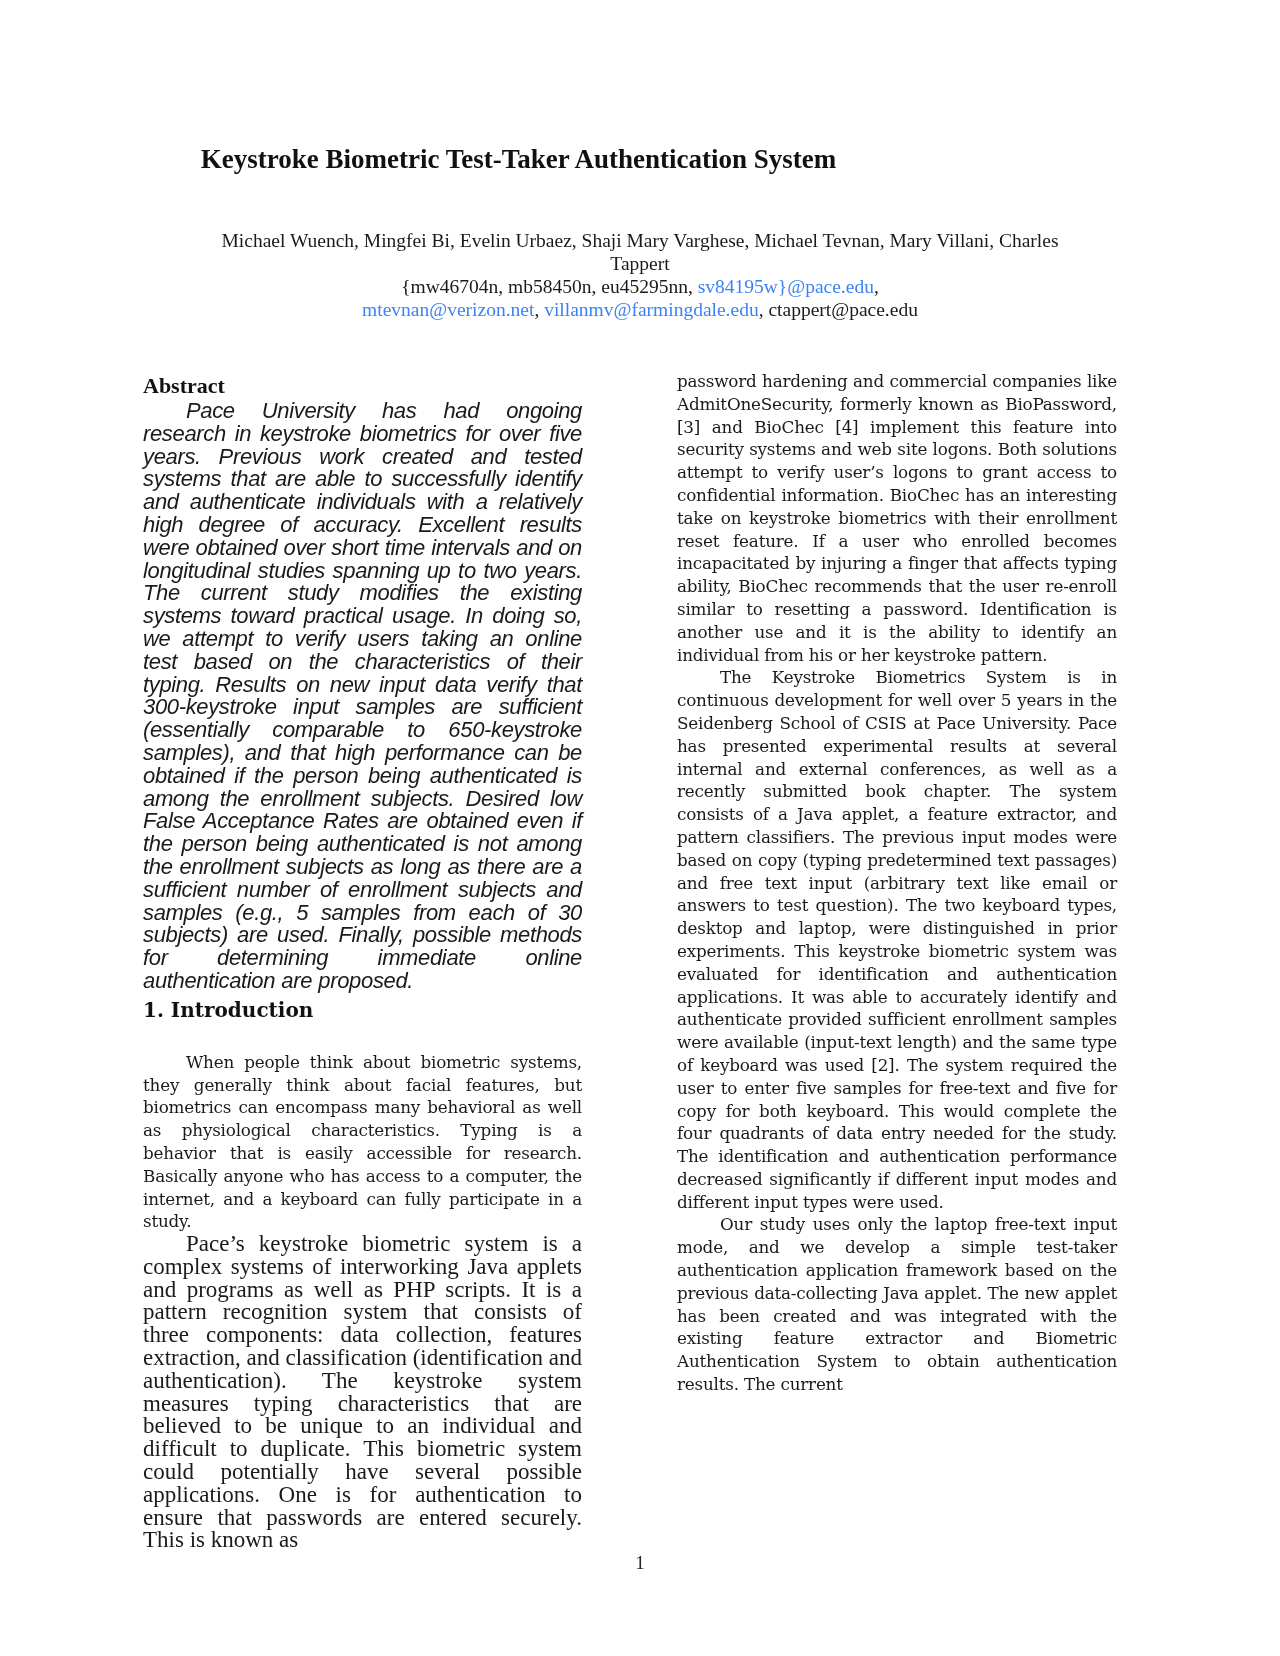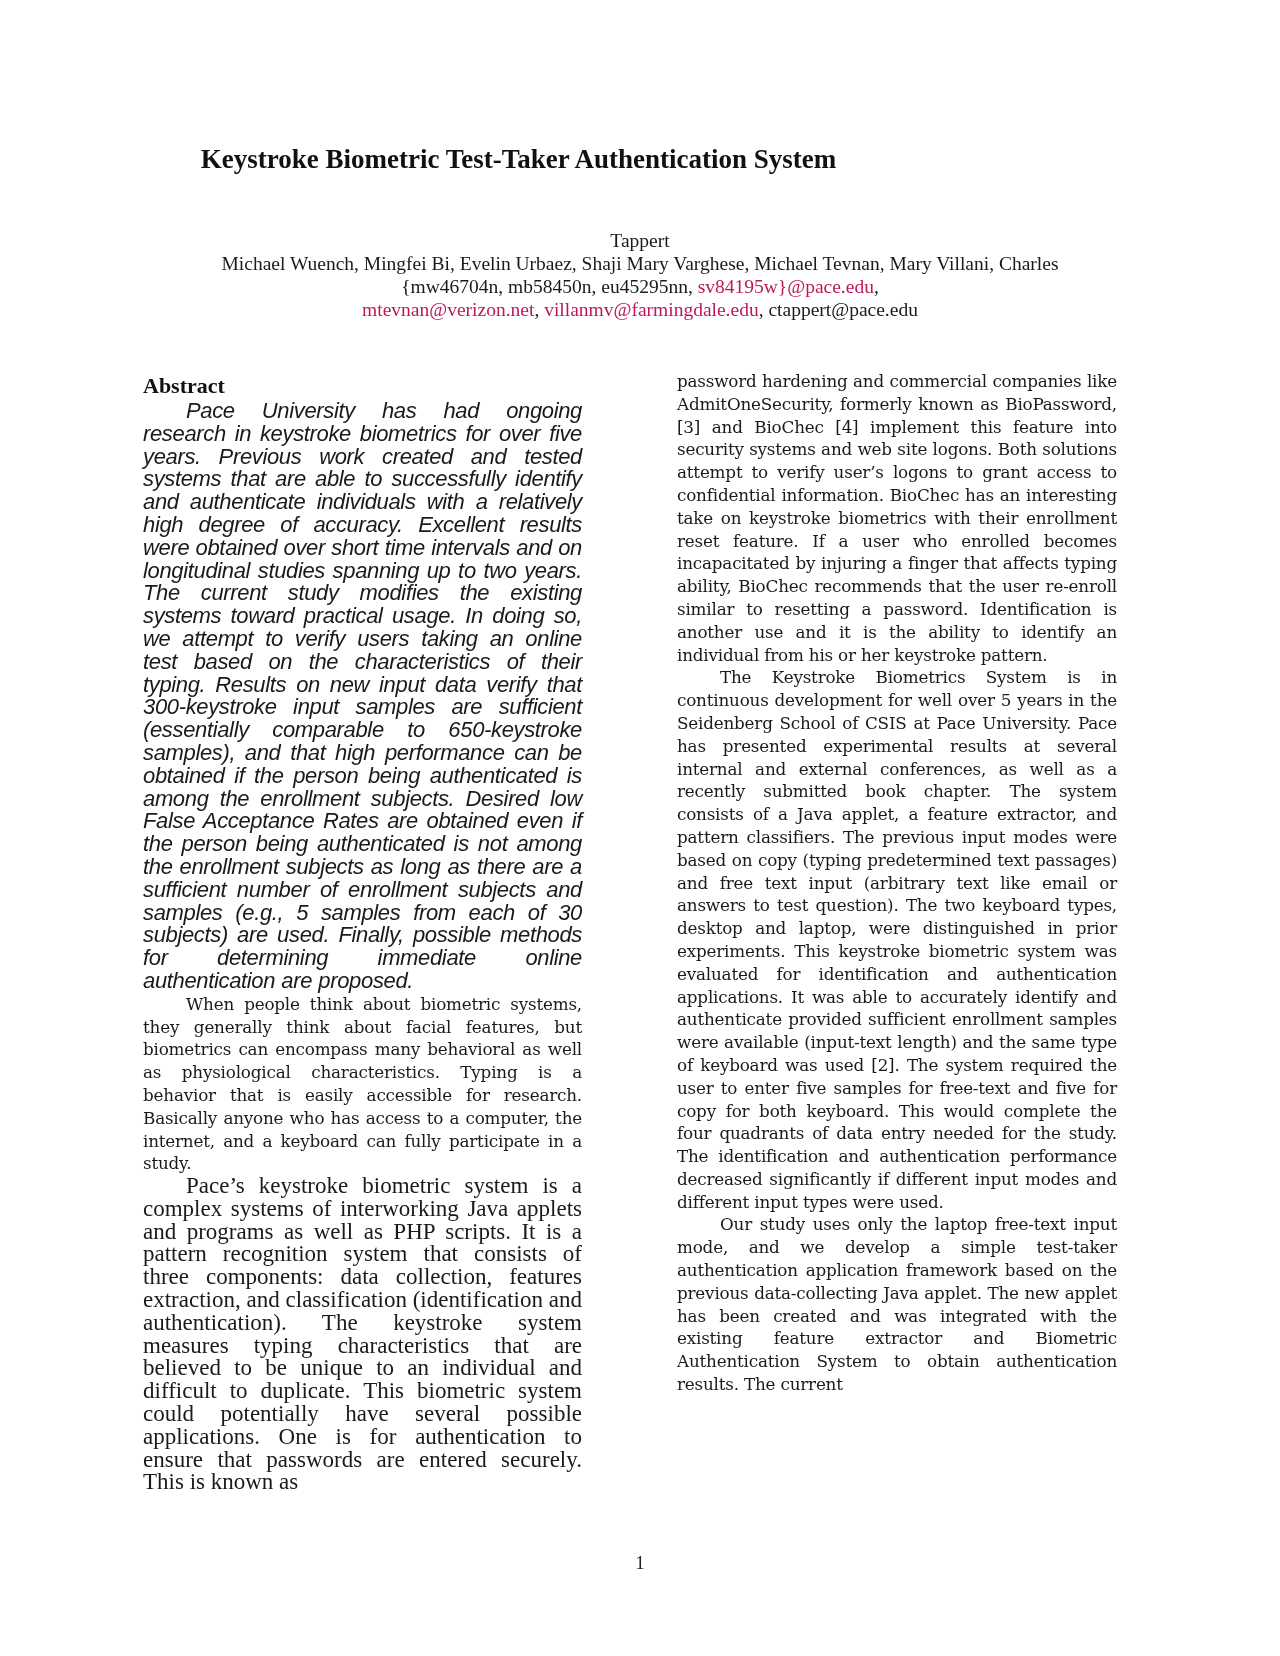--- a/index.html
+++ b/index.html
@@ -9,21 +9,21 @@
   .title {
     position: absolute; left: 0; top: 143px; width: 1037px; text-align: center;
     font-family: "Liberation Serif", serif; font-weight: bold; font-size: 27px; line-height: 32px;
     color: #111;
   }
   .authors {
     position: absolute; left: 160px; top: 229px; width: 960px; text-align: center;
     font-family: "Liberation Serif", serif; font-size: 19.5px; line-height: 23px; color: #1a1a1a;
   }
   .authors .line { display: block; }
-  .link { color: #be185d; }
+  .link { color: #3b82f6; }
 
   .col { position: absolute; top: 370px; }
   .col-left { left: 143px; width: 439px; }
   .col-right { left: 629px; width: 440px; top: 370px; margin-left: 48px; }
 
   .abstract-heading {
     font-family: "Liberation Serif", serif; font-weight: bold; font-size: 22px; line-height: 28px;
     margin: 2px 0 0 0; color: #111;
   }
   p {
@@ -47,29 +47,30 @@
   }
 </style>
 </head>
 <body>
 
 <div class="page">
 
   <div class="title">Keystroke Biometric Test-Taker Authentication System</div>
 
   <div class="authors">
+    <span class="line">Michael Wuench, Mingfei Bi, Evelin Urbaez, Shaji Mary Varghese, Michael Tevnan, Mary Villani, Charles</span>
     <span class="line">Tappert</span>
-    <span class="line">Michael Wuench, Mingfei Bi, Evelin Urbaez, Shaji Mary Varghese, Michael Tevnan, Mary Villani, Charles</span>
     <span class="line"><span>{mw46704n, mb58450n, eu45295nn, </span><span class="link">sv84195w}@pace.edu</span><span>,</span></span>
     <span class="line"><span class="link">mtevnan@verizon.net</span><span>, </span><span class="link">villanmv@farmingdale.edu</span><span>, ctappert@pace.edu</span></span>
   </div>
 
   <div class="col col-left">
     <div class="abstract-heading">Abstract</div>
     <p class="abstract-text indent">Pace University has had ongoing research in keystroke biometrics for over five years.  Previous work created and tested systems that are able to successfully identify and authenticate individuals with a relatively high degree of accuracy.  Excellent results were obtained over short time intervals and on longitudinal studies spanning up to two years.  The current study modifies the existing systems toward practical usage.  In doing so, we attempt to verify users taking an online test based on the characteristics of their typing.  Results on new input data verify that 300-keystroke input samples are sufficient (essentially comparable to 650-keystroke samples), and that high performance can be obtained if the person being authenticated is among the enrollment subjects.  Desired low False Acceptance Rates are obtained even if the person being authenticated is not among the enrollment subjects as long as there are a sufficient number of enrollment subjects and samples (e.g., 5 samples from each of 30 subjects) are used.  Finally, possible methods for determining immediate online authentication are proposed.</p>
+    <div class="section-heading">1. Introduction</div>
     <p class="dv indent">When people think about biometric systems, they generally think about facial features, but biometrics can encompass many behavioral as well as physiological characteristics.  Typing is a behavior that is easily accessible for research.  Basically anyone who has access to a computer, the internet, and a keyboard can fully participate in a study.</p>
     <p class="lb indent">Pace’s keystroke biometric system is a complex systems of interworking Java applets and programs as well as PHP scripts.  It is a pattern recognition system that consists of three components: data collection, features extraction, and classification (identification and authentication).  The keystroke system measures typing characteristics that are believed to be unique to an individual and difficult to duplicate. This biometric system could potentially have several possible applications. One is for authentication to ensure that passwords are entered securely.  This is known as</p>
   </div>
 
   <div class="col col-right">
     <p class="dv">password hardening and commercial companies like AdmitOneSecurity, formerly known as BioPassword, [3] and BioChec [4] implement this feature into security systems and web site logons.  Both solutions attempt to verify user’s logons to grant access to confidential information.  BioChec has an interesting take on keystroke biometrics with their enrollment reset feature.    If a user who enrolled becomes incapacitated by injuring a finger that affects typing ability, BioChec recommends that the user re-enroll similar to resetting a password.  Identification is another use and it is the ability to identify an individual from his or her keystroke pattern.</p>
     <p class="dv indent">The Keystroke Biometrics System is in continuous development for well over 5 years in the Seidenberg School of CSIS at Pace University.  Pace has presented experimental results at several internal and external conferences, as well as a recently submitted book chapter. The system consists of a Java applet, a feature extractor, and pattern classifiers. The previous input modes were based on copy (typing predetermined text passages) and free text input (arbitrary text like email or answers to test question). The two keyboard types, desktop and laptop, were distinguished in prior experiments. This keystroke biometric system was evaluated for identification and authentication applications.  It was able to accurately identify and authenticate provided sufficient enrollment samples were available (input-text length) and the same type of keyboard was used [2]. The system required the user to enter five samples for free-text and five for copy for both keyboard.  This would complete the four quadrants of data entry needed for the study.  The identification and authentication performance decreased significantly if different input modes and different input types were used.</p>
     <p class="dv indent">Our study uses only the laptop free-text input mode, and we develop a simple test-taker authentication application framework based on the previous data-collecting Java applet.  The new applet has been created and was integrated with the existing feature extractor and Biometric Authentication System to obtain authentication results. The current</p>
   </div>
 

